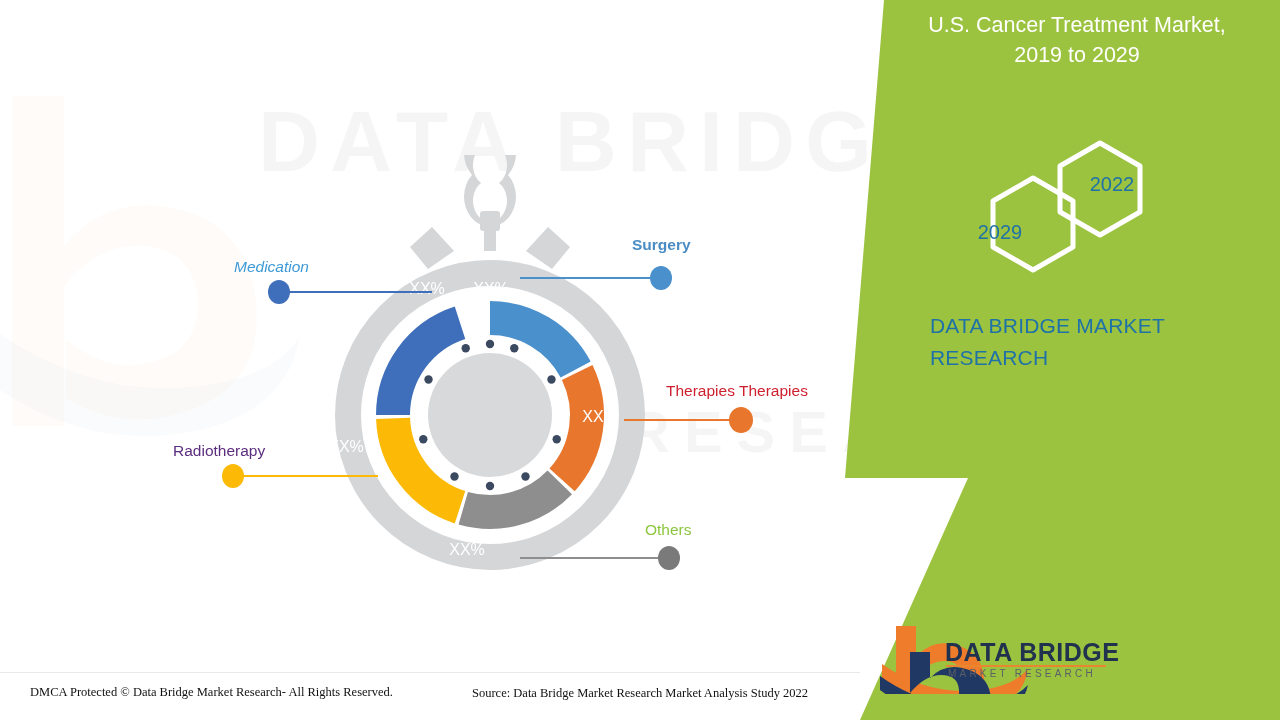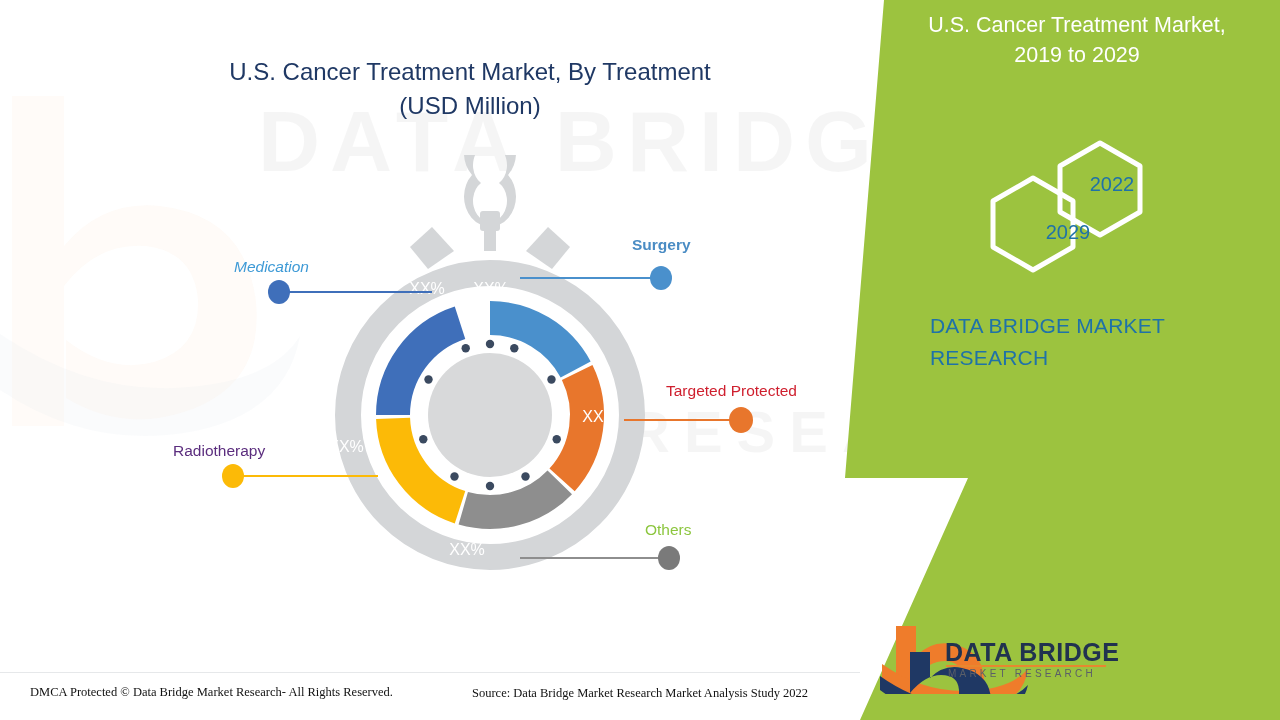--- a/index.html
+++ b/index.html
@@ -93,41 +93,37 @@
   <div class="panel-title">
     <div>U.S. Cancer Treatment Market,</div>
     <div>2019 to 2029</div>
   </div>
 
   <svg id="hex-group" viewBox="0 0 220 135">
     <polygon points="125,3 165,26 165,72 125,95 85,72 85,26" fill="none" stroke="#ffffff" stroke-width="5" stroke-linejoin="round"></polygon>
     <polygon points="58,38 98,61 98,107 58,130 18,107 18,61" fill="none" stroke="#ffffff" stroke-width="5" stroke-linejoin="round"></polygon>
   </svg>
   <div class="hex-label" id="hex-2022-label" style="left:1072px;top:173px;">2022</div>
-  <div class="hex-label" id="hex-2029-label" style="left:1028px;top:221px;">2029</div>
+  <div class="hex-label" id="hex-2029-label" style="left:960px;top:221px;">2029</div>
 
   <div class="brand-name">
     <div>DATA BRIDGE MARKET</div>
     <div>RESEARCH</div>
   </div>
 
   <svg id="logo" viewBox="0 0 230 72">
     <path d="M16 4 h20 v30 q16 -16 36 -12 q30 6 32 34 q1 12 -4 22 h-22 q9 -10 7 -21 q-3 -17 -20 -18 q-16 0 -29 16 v33 h-20 z" fill="#ef7c2b"></path>
     <path d="M2 42 q40 28 84 27 q44 -1 62 -22 q-4 28 -34 38 q-52 16 -112 -26 z" fill="#ef7c2b"></path>
     <path d="M30 30 h20 v26 q14 -14 32 -10 q28 6 29 32 q1 28 -30 34 q-30 5 -51 -14 v-24 q16 16 32 13 q18 -3 17 -19 q-1 -15 -18 -15 q-16 0 -31 18 z" fill="#1f3864"></path>
     <path d="M0 54 q42 30 88 29 q42 -1 60 -20 q-6 26 -36 35 q-52 14 -112 -30 z" fill="#1f3864"></path>
   </svg>
   <div class="logo-main">DATA BRIDGE</div>
   <div class="logo-rule"></div>
   <div class="logo-sub">MARKET RESEARCH</div>
 
-  <div id="main-title">
-    <div>U.S. Cancer Treatment Market, By Treatment</div>
-    <div>(USD Million)</div>
-  </div>
 
   <div id="donut-wrap">
     <svg viewBox="0 0 400 440" width="400" height="440">
 
       <g fill="#d4d6d8">
         <path d="M182 20 a26 30 0 1 1 36 0 a26 30 0 1 1 -36 0 z
                  M191 28 a17 21 0 1 0 18 0 a17 21 0 1 0 -18 0 z"></path>
         <rect x="190" y="56" width="20" height="20" rx="3"></rect>
         <rect x="194" y="70" width="12" height="26"></rect>
         <path d="M120 92 l22 -20 l22 24 l-26 18 z"></path>
@@ -183,21 +179,21 @@
 
     <line x1="520" y1="558" x2="663" y2="558" stroke="#8e8e8e" stroke-width="2"></line>
     <ellipse cx="669" cy="558" rx="11" ry="12" fill="#7a7a7a"></ellipse>
 
     <line x1="240" y1="476" x2="378" y2="476" stroke="#fcba07" stroke-width="2"></line>
     <ellipse cx="233" cy="476" rx="11" ry="12" fill="#fcba07"></ellipse>
   </svg>
 
   <div class="callout" id="callout-medication">Medication</div>
   <div class="callout" id="callout-surgery">Surgery</div>
-  <div class="callout" id="callout-targeted">Targeted Protected</div>
+  <div class="callout" id="callout-targeted">Therapies Therapies</div>
   <div class="callout" id="callout-others">Others</div>
   <div class="callout" id="callout-radiotherapy">Radiotherapy</div>
 
   <div id="footer-rule"></div>
   <div class="footer-text" id="footer-dmca">DMCA Protected © Data Bridge Market Research- All Rights Reserved.</div>
   <div class="footer-text" id="footer-source">Source: Data Bridge Market Research Market Analysis Study 2022</div>
 
 </div>
 
 </body></html>

